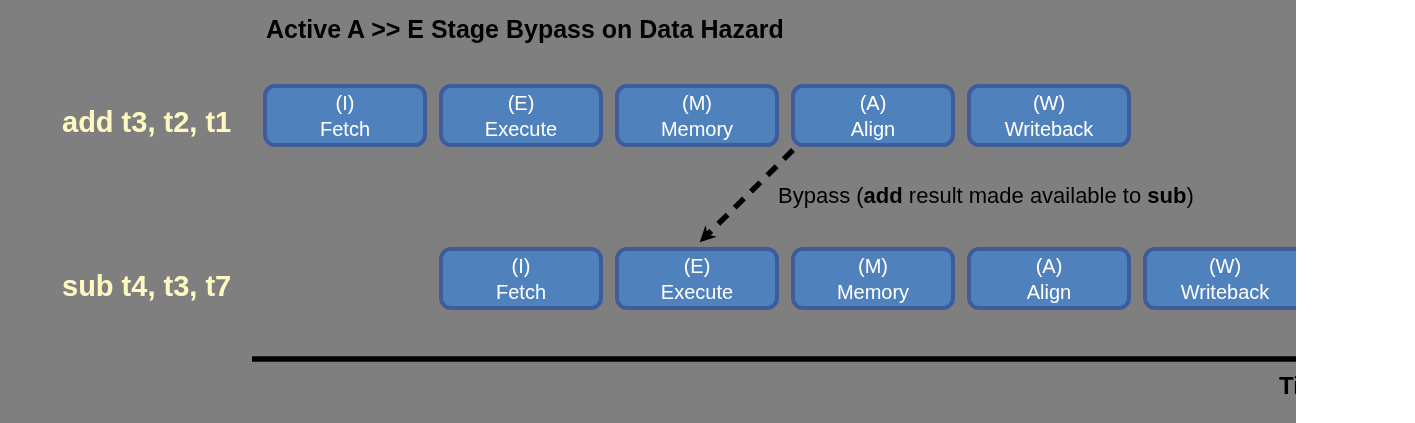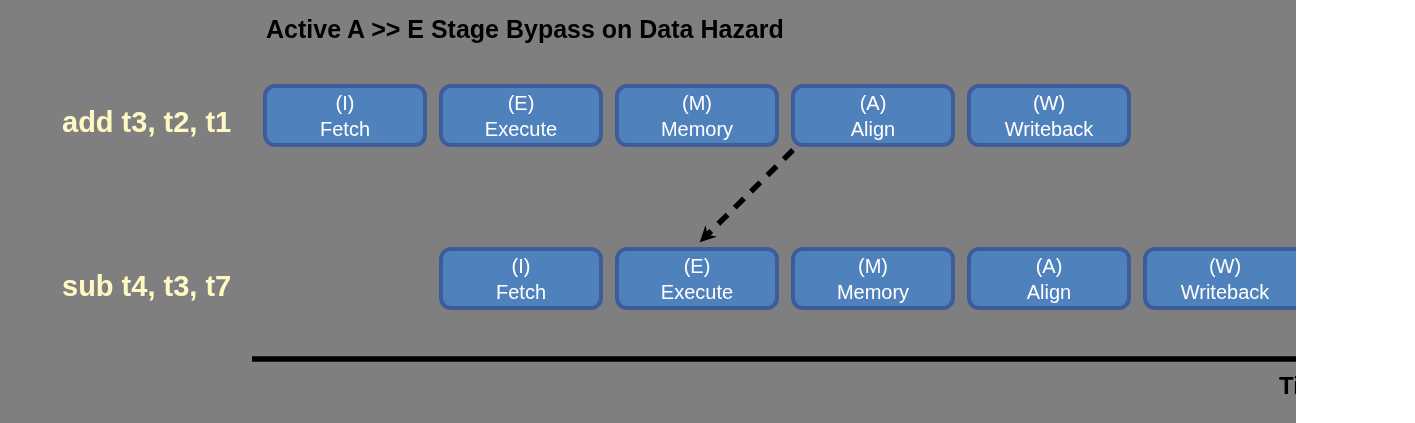--- a/index.html
+++ b/index.html
@@ -111,20 +111,21 @@
     <div class="stage-box col3">
       <span>(A)</span>
       <span>Align</span>
     </div>
     <div class="stage-box col4">
       <span>(W)</span>
       <span>Writeback</span>
     </div>
   </div>
 
+  <div class="bypass-text"><span>Bypass (</span><b>add</b><span> result made available to </span><b>sub</b><span>)</span></div>
 
   <div class="row-label r2">sub t4, t3, t7</div>
   <div class="row2">
     <div class="stage-box col1">
       <span>(I)</span>
       <span>Fetch</span>
     </div>
     <div class="stage-box col2">
       <span>(E)</span>
       <span>Execute</span>

